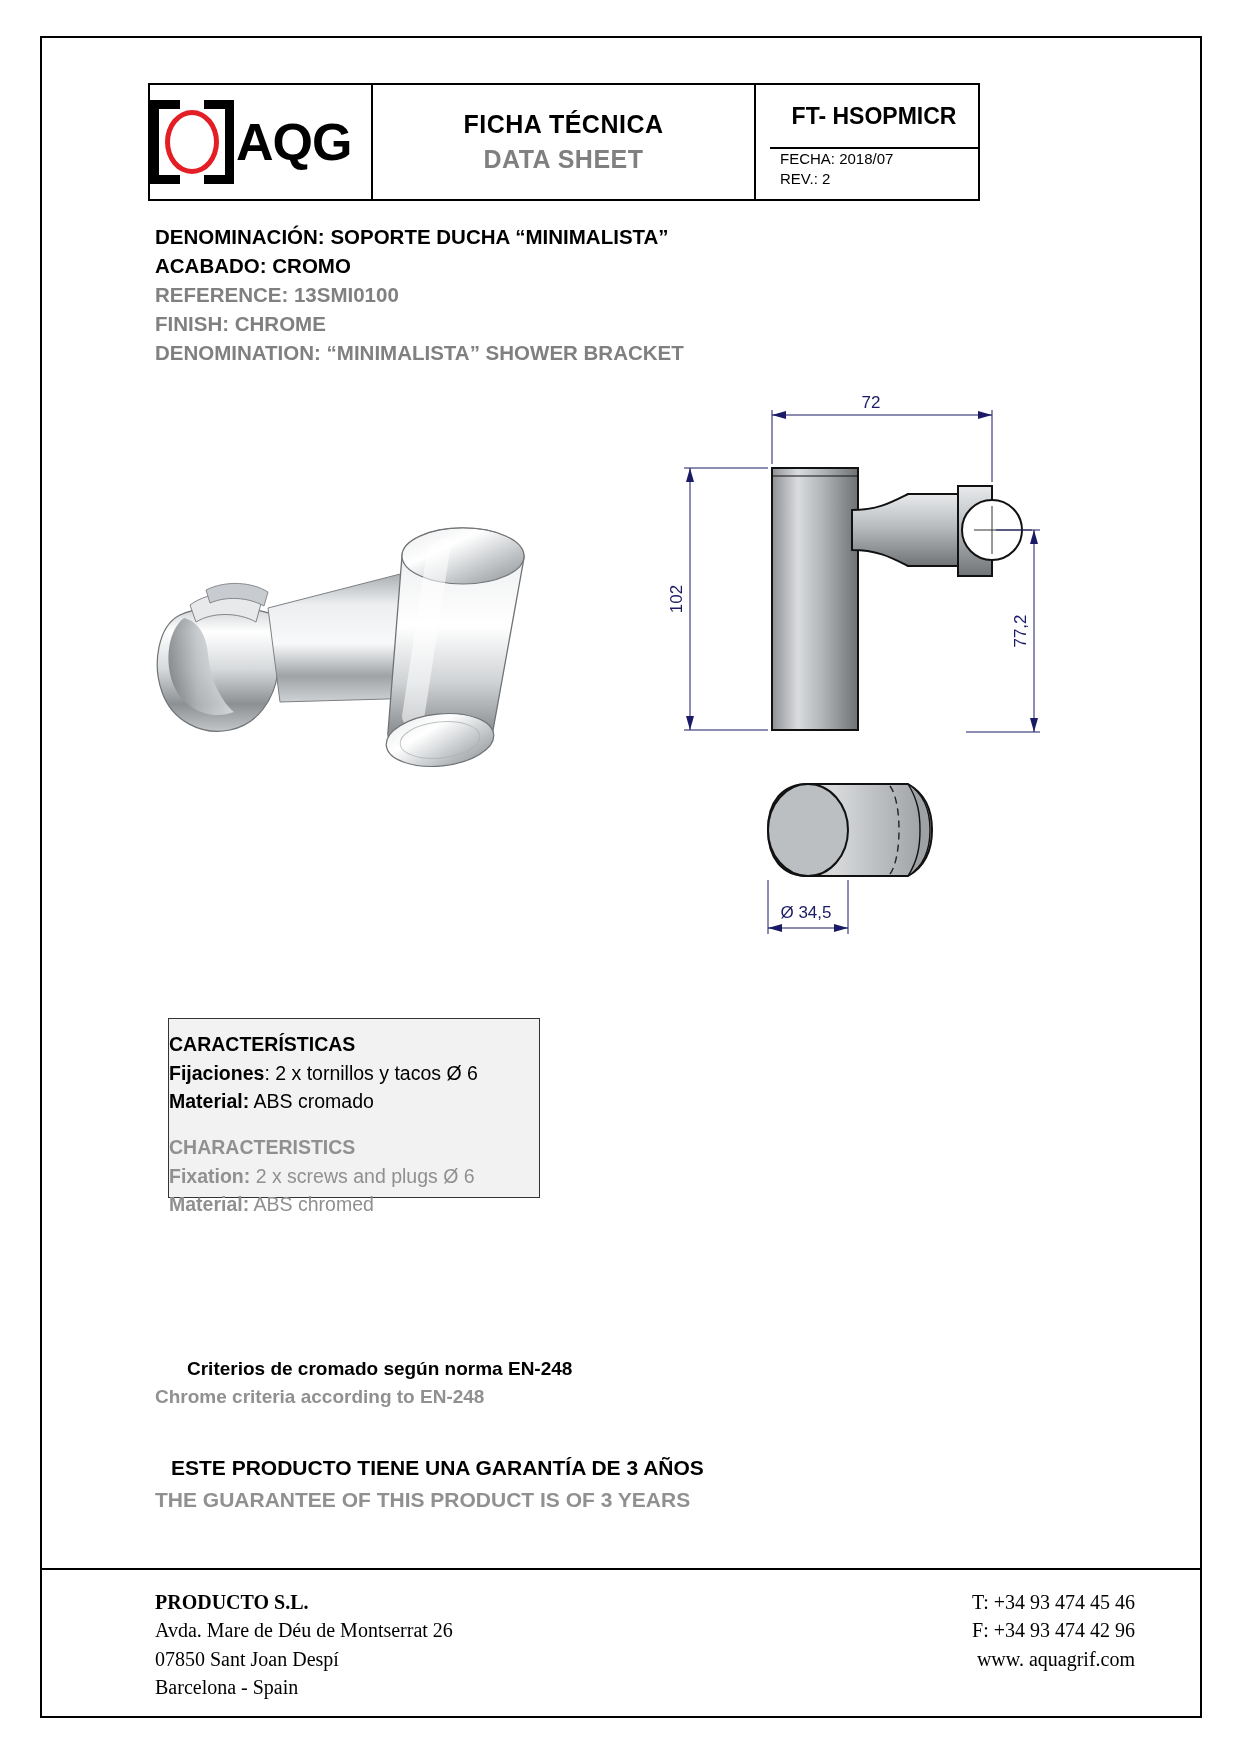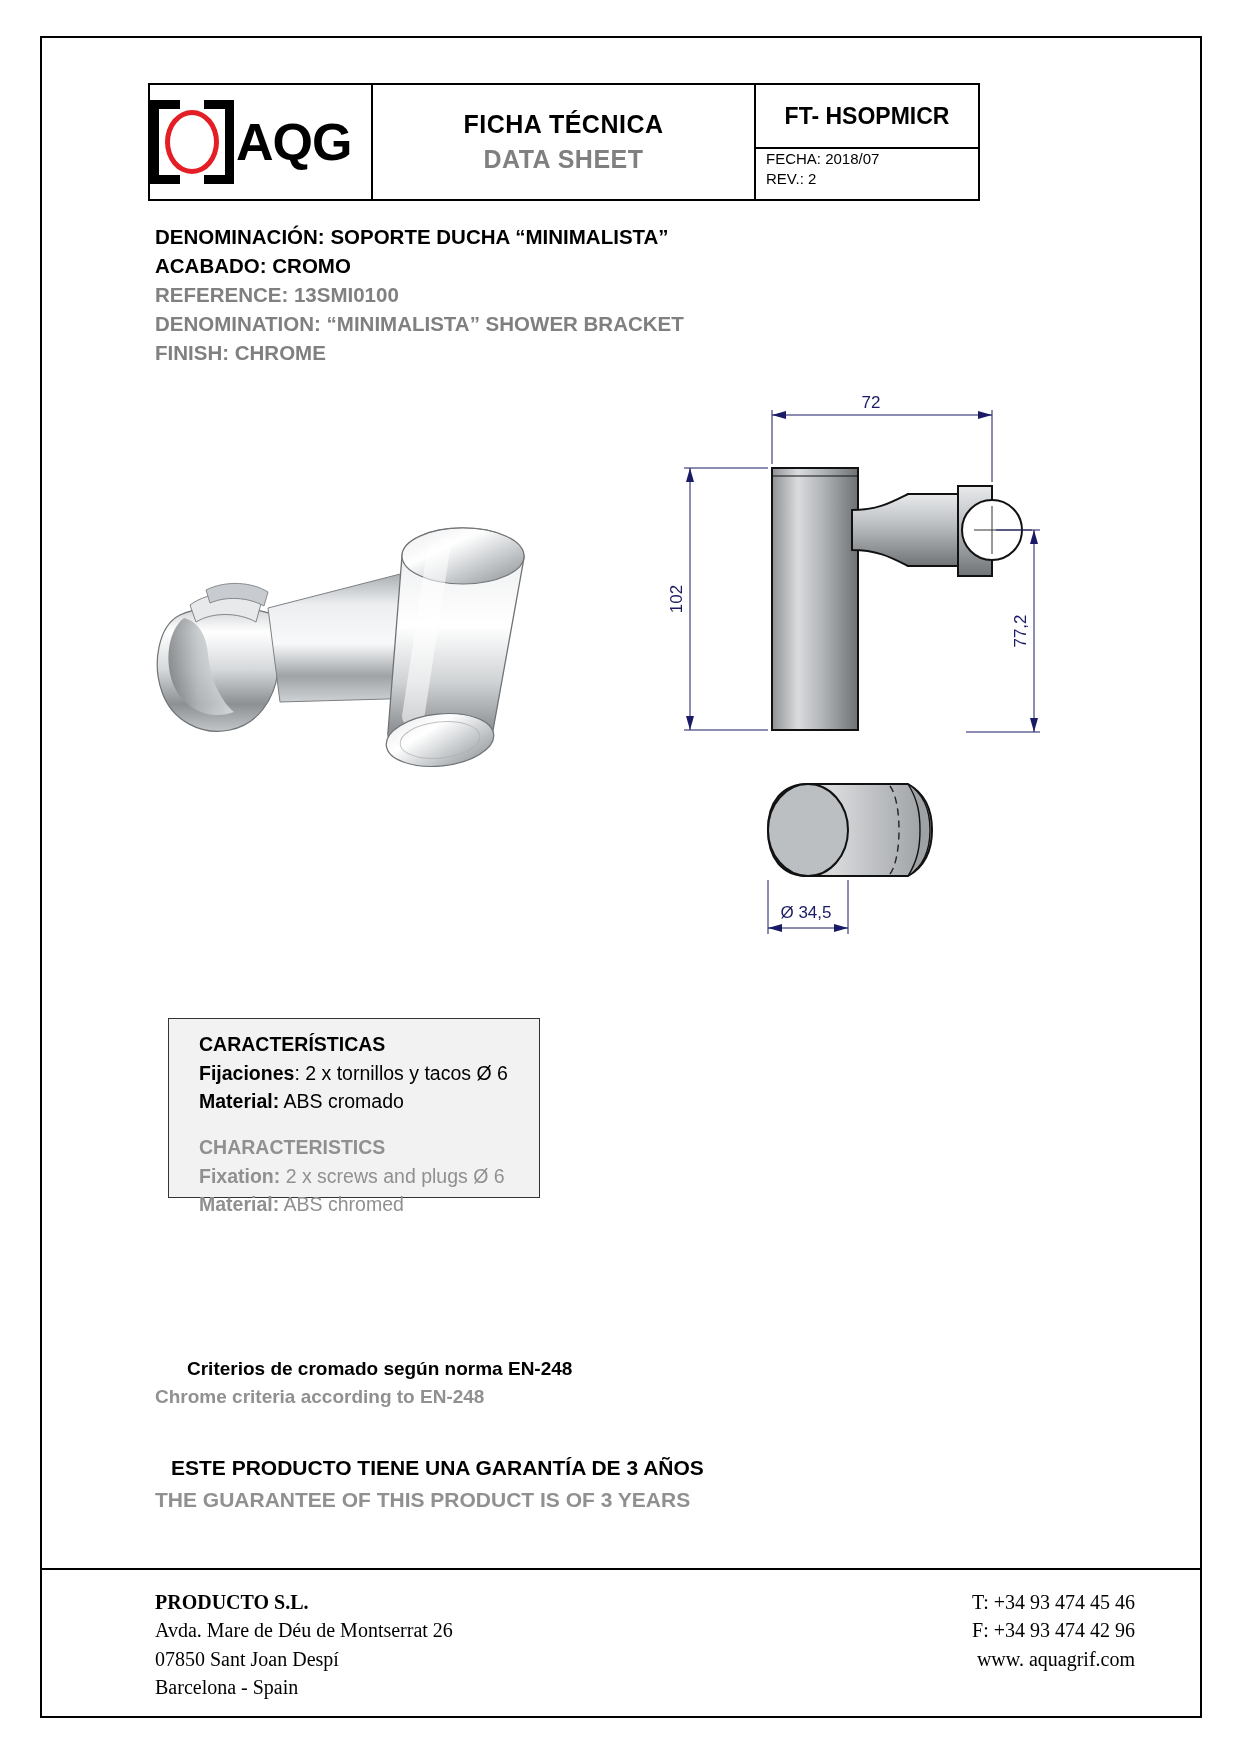--- a/index.html
+++ b/index.html
@@ -62,21 +62,21 @@
     color: #000; margin-left: 2px; line-height: 1;
   }
   .hdr-title {
     flex: 1;
     border-right: 2px solid #000;
     display: flex; flex-direction: column;
     align-items: center; justify-content: center;
   }
   .hdr-title .t-es { font-size: 25px; font-weight: bold; color: #000; letter-spacing: .5px;}
   .hdr-title .t-en { font-size: 25px; font-weight: bold; color: #808080; letter-spacing: .5px; margin-top: 6px;}
-  .hdr-right { width: 222px; display: flex; flex-direction: column; }
+  .hdr-right { width: 222px; display: flex; flex-direction: column; padding-left: 14px; }
   .hdr-code {
     height: 64px;
     border-bottom: 2px solid #000;
     display: flex; align-items: center; justify-content: center;
     font-size: 23px; font-weight: bold; color: #000;
   }
   .hdr-meta {
     flex: 1;
     display: flex; flex-direction: column; 
     padding-left: 10px;
@@ -95,21 +95,21 @@
   
   .drawings { position: absolute; left: 640px; top: 390px; width: 420px; height: 580px; }
   .dimtext { fill: #1a1a66; font-family: "Liberation Sans", sans-serif; font-size: 17px; }
 
   
   .charbox {
     position: absolute; left: 168px; top: 1018px;
     width: 372px; height: 180px;
     border: 1.5px solid #333;
     background: #f2f2f2;
-    padding: 14px 0 0 30px;
+    padding: 14px 0 0 0;
   }
   .charbox .hd-es { font-size: 19.5px; font-weight: bold; color: #000; margin-bottom: 3px; }
   .charbox .row-es { font-size: 19.5px; color: #000; line-height: 1.45; }
   .charbox .row-es b { font-weight: bold; }
   .charbox .hd-en { font-size: 19.5px; font-weight: bold; color: #909090; margin-top: 20px; margin-bottom: 3px; }
   .charbox .row-en { font-size: 19.5px; color: #909090; line-height: 1.45; }
   .charbox .row-en b { font-weight: bold; }
 
   
   .notes { position: absolute; left: 155px; top: 1355px; width: 800px; }
@@ -168,22 +168,22 @@
         <div>FECHA: 2018/07</div>
         <div>REV.: 2</div>
       </div>
     </div>
   </div>
 
   <div class="refblock">
     <div class="ln es">DENOMINACIÓN: SOPORTE DUCHA “MINIMALISTA”</div>
     <div class="ln es">ACABADO: CROMO</div>
     <div class="ln en">REFERENCE: 13SMI0100</div>
+    <div class="ln en">FINISH: CHROME</div>
     <div class="ln en">DENOMINATION: “MINIMALISTA” SHOWER BRACKET</div>
-    <div class="ln en">FINISH: CHROME</div>
   </div>
 
   <div class="photo">
     <svg width="450" height="360" viewBox="0 0 450 360">
       <defs>
         <linearGradient id="gBody" x1="0" y1="0" x2="0" y2="1">
           <stop offset="0%" stop-color="#b9bcbe"></stop>
           <stop offset="18%" stop-color="#f2f3f4"></stop>
           <stop offset="42%" stop-color="#ffffff"></stop>
           <stop offset="66%" stop-color="#cfd2d4"></stop>

